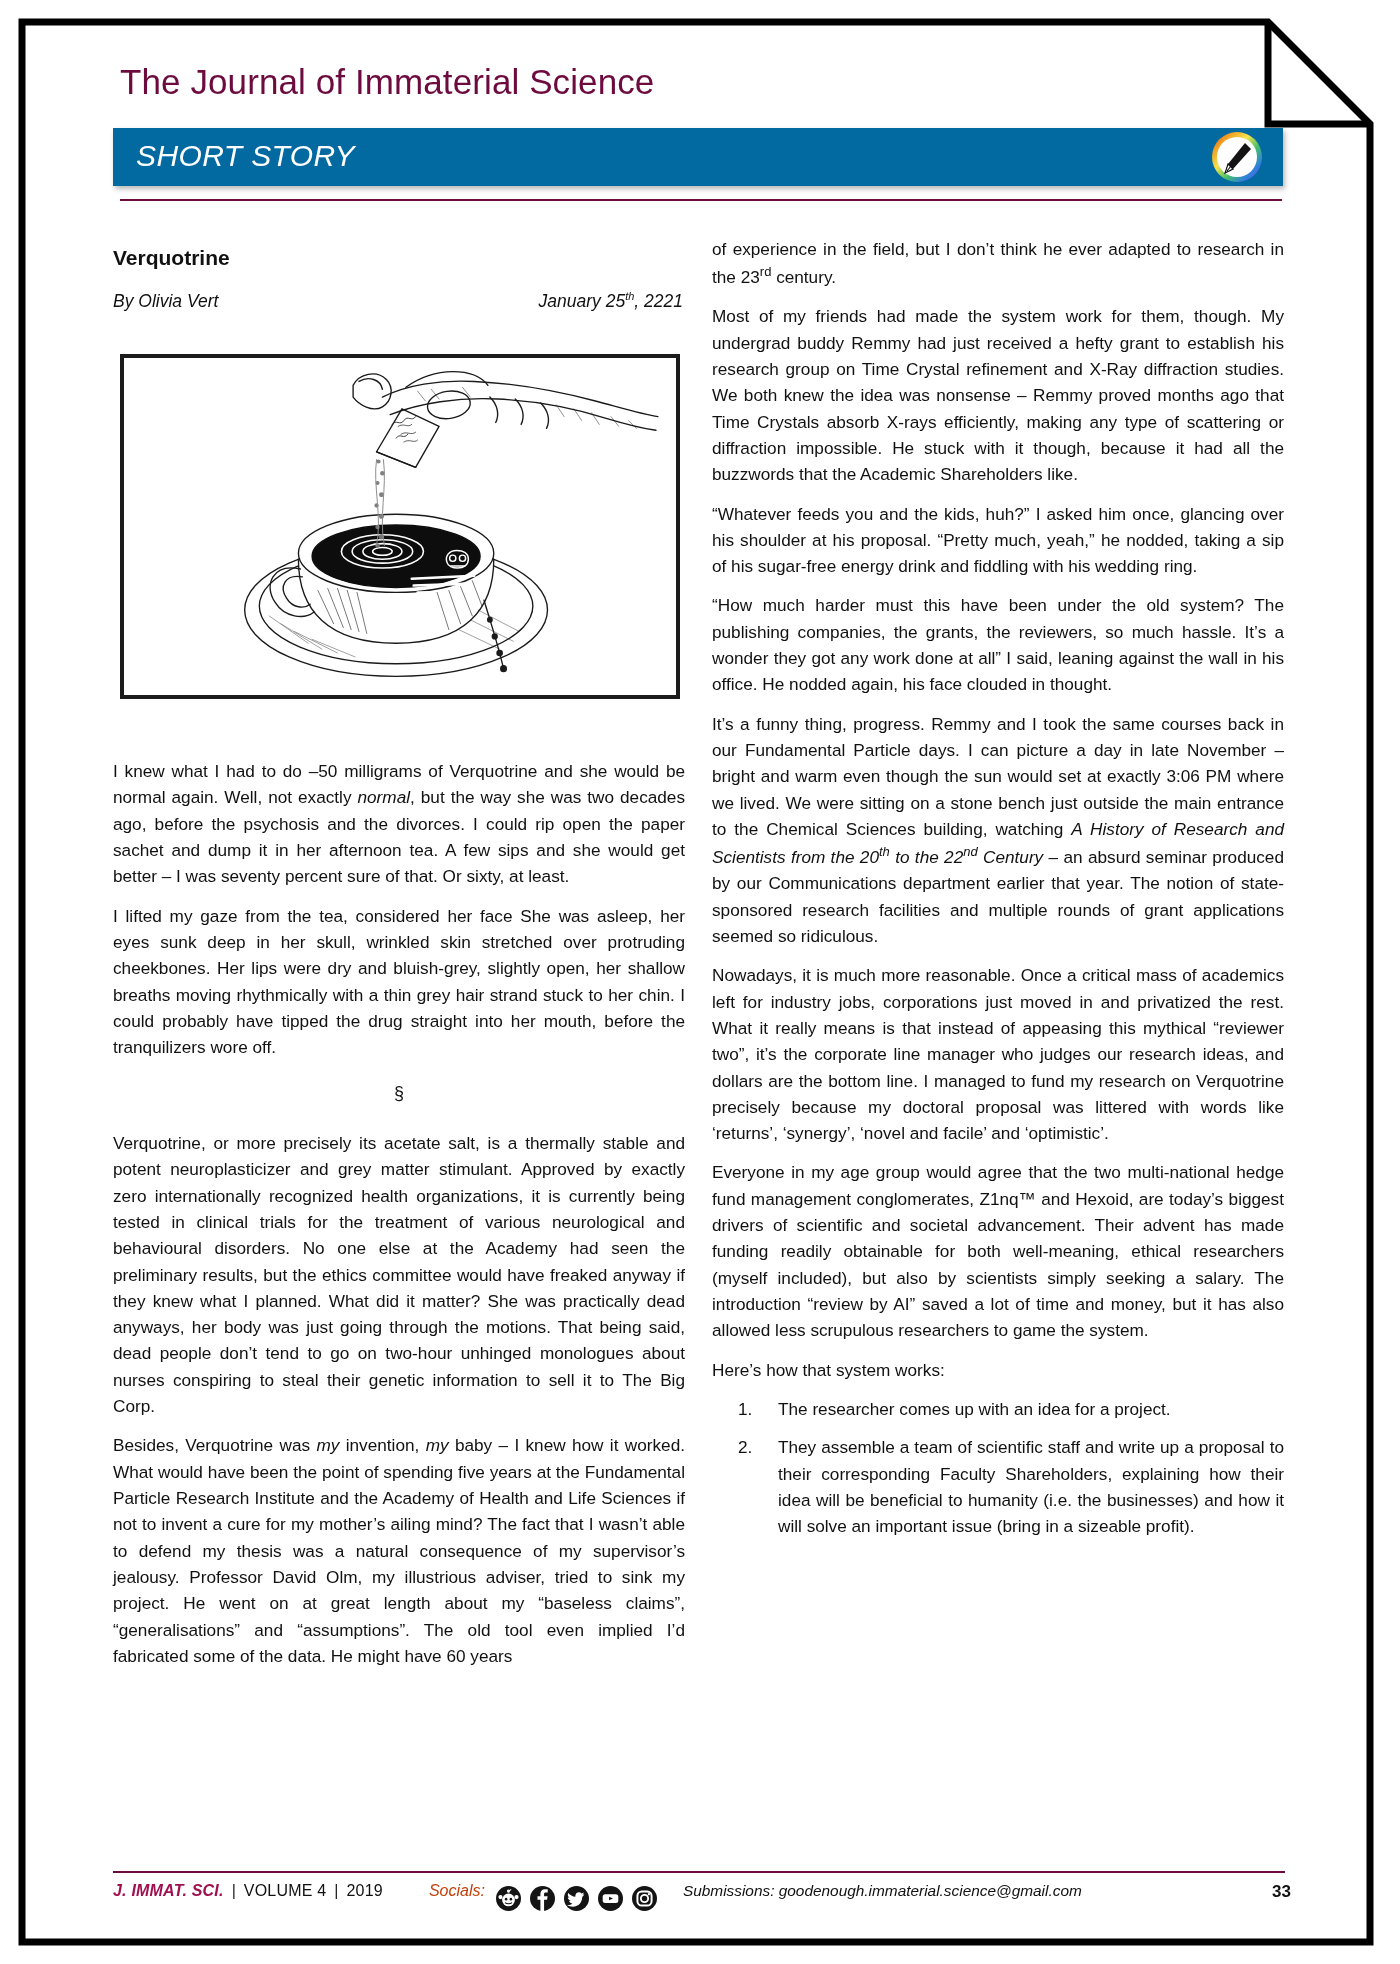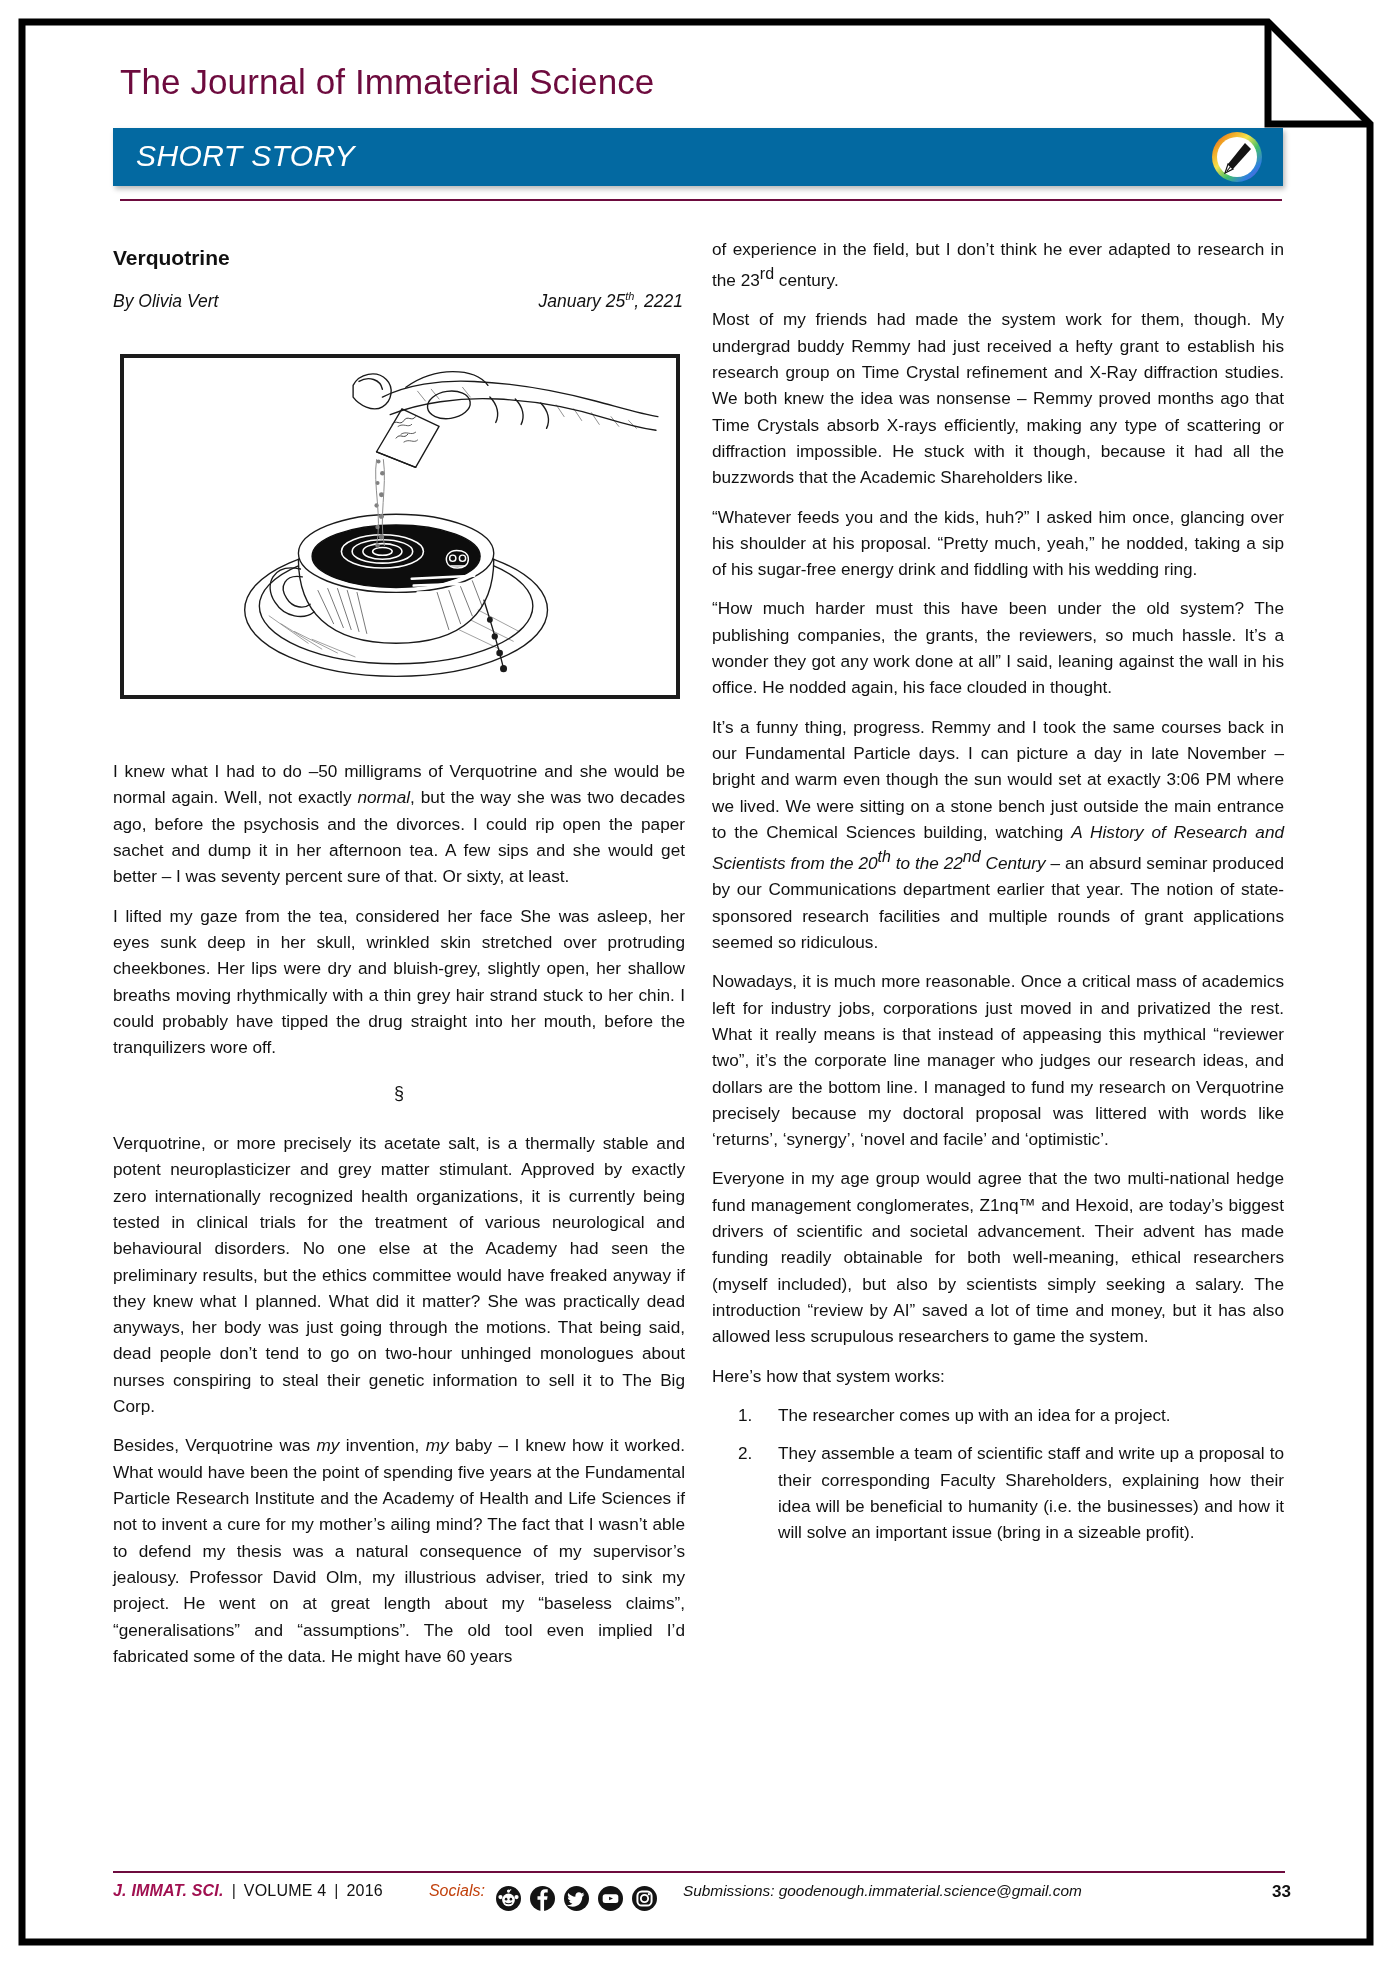--- a/index.html
+++ b/index.html
@@ -125,21 +125,21 @@
     line-height: 1.53;
     color: #111;
     text-align: justify;
     z-index: 5;
   }
   .col.left  { left: 113px; top: 758px; width: 572px; }
   .col.right { left: 712px; top: 236px; width: 572px; }
   .col p { margin: 0 0 13px 0; text-align: justify; }
   .col p:last-child { margin-bottom: 0; }
   .col em { font-style: italic; }
-  .col sup { font-size: 16px; vertical-align: super; }
+  .col sup { font-size: 13px; vertical-align: super; }
   .sec-break {
     text-align: center !important;
     margin: 20px 0 22px 0 !important;
     font-size: 18px;
   }
   .intro-note { margin-top: 0; }
 
   
   .steps {
     list-style: none;
@@ -405,21 +405,21 @@
       <li>They assemble a team of scientific staff and write up a proposal to their corresponding Faculty Shareholders, explaining how their idea will be beneficial to humanity (i.e. the businesses) and how it will solve an important issue (bring in a sizeable profit).</li>
     </ol>
   </div>
 
   <div class="footer-rule"></div>
   <div class="footer">
     <span class="footer-brand">J. IMMAT. SCI.</span>
     <span class="footer-sep">|</span>
     <span class="footer-vol">VOLUME 4</span>
     <span class="footer-sep">|</span>
-    <span class="footer-year">2016</span>
+    <span class="footer-year">2019</span>
 
     <span class="footer-socials-label">Socials:</span>
 
     <span class="social-icons">
       <svg viewBox="0 0 24 24">
         <circle cx="12" cy="12" r="12" fill="#141414"></circle>
         <circle cx="12" cy="13.4" r="6.1" fill="#ffffff"></circle>
         <circle cx="12" cy="4.9" r="1.5" fill="#ffffff"></circle>
         <circle cx="4.3" cy="10.6" r="2" fill="#ffffff"></circle>
         <circle cx="19.7" cy="10.6" r="2" fill="#ffffff"></circle>

